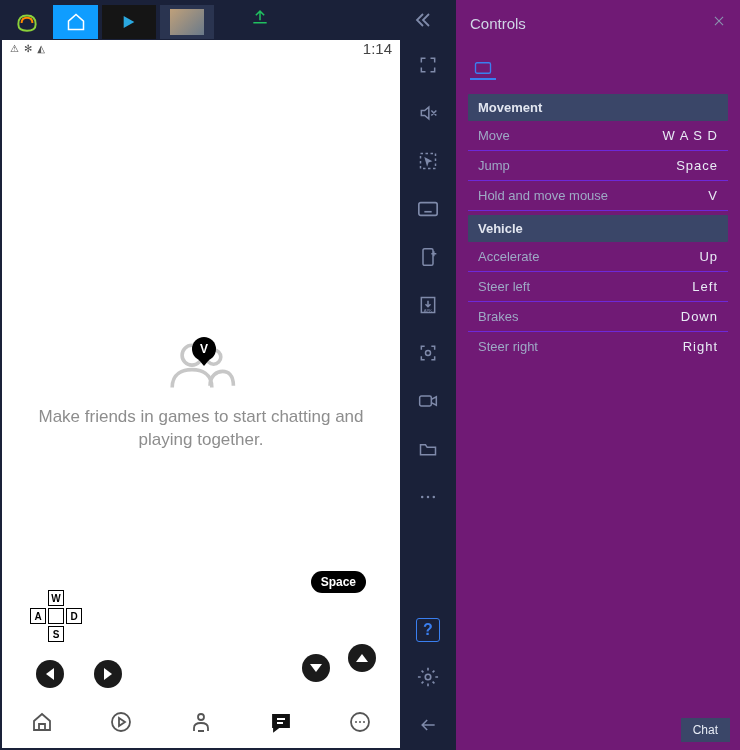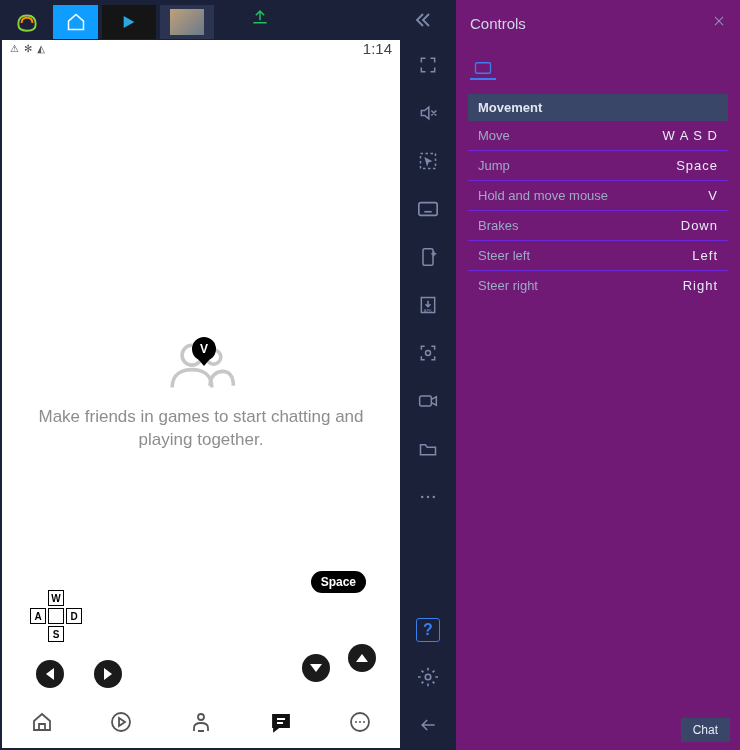--- a/index.html
+++ b/index.html
@@ -317,29 +317,34 @@
           <span class="v">W A S D</span>
         </div>
         <div class="row">
           <span class="k">Jump</span>
           <span class="v">Space</span>
         </div>
         <div class="row">
           <span class="k">Hold and move mouse</span>
           <span class="v">V</span>
         </div>
+        <div class="section-hdr">Vehicle</div>
+        <div class="row">
+          <span class="k">Accelerate</span>
+          <span class="v">Up</span>
+        </div>
+        <div class="row">
+          <span class="k">Steer left</span>
+          <span class="v">Left</span>
+        </div>
         <div class="row">
           <span class="k">Brakes</span>
           <span class="v">Down</span>
         </div>
         <div class="row">
-          <span class="k">Steer left</span>
-          <span class="v">Left</span>
-        </div>
-        <div class="row">
           <span class="k">Steer right</span>
           <span class="v">Right</span>
         </div>
       </div>
     <button class="edit-btn">Chat</button>
   </div>
 
 </div>
 
 </body></html>

